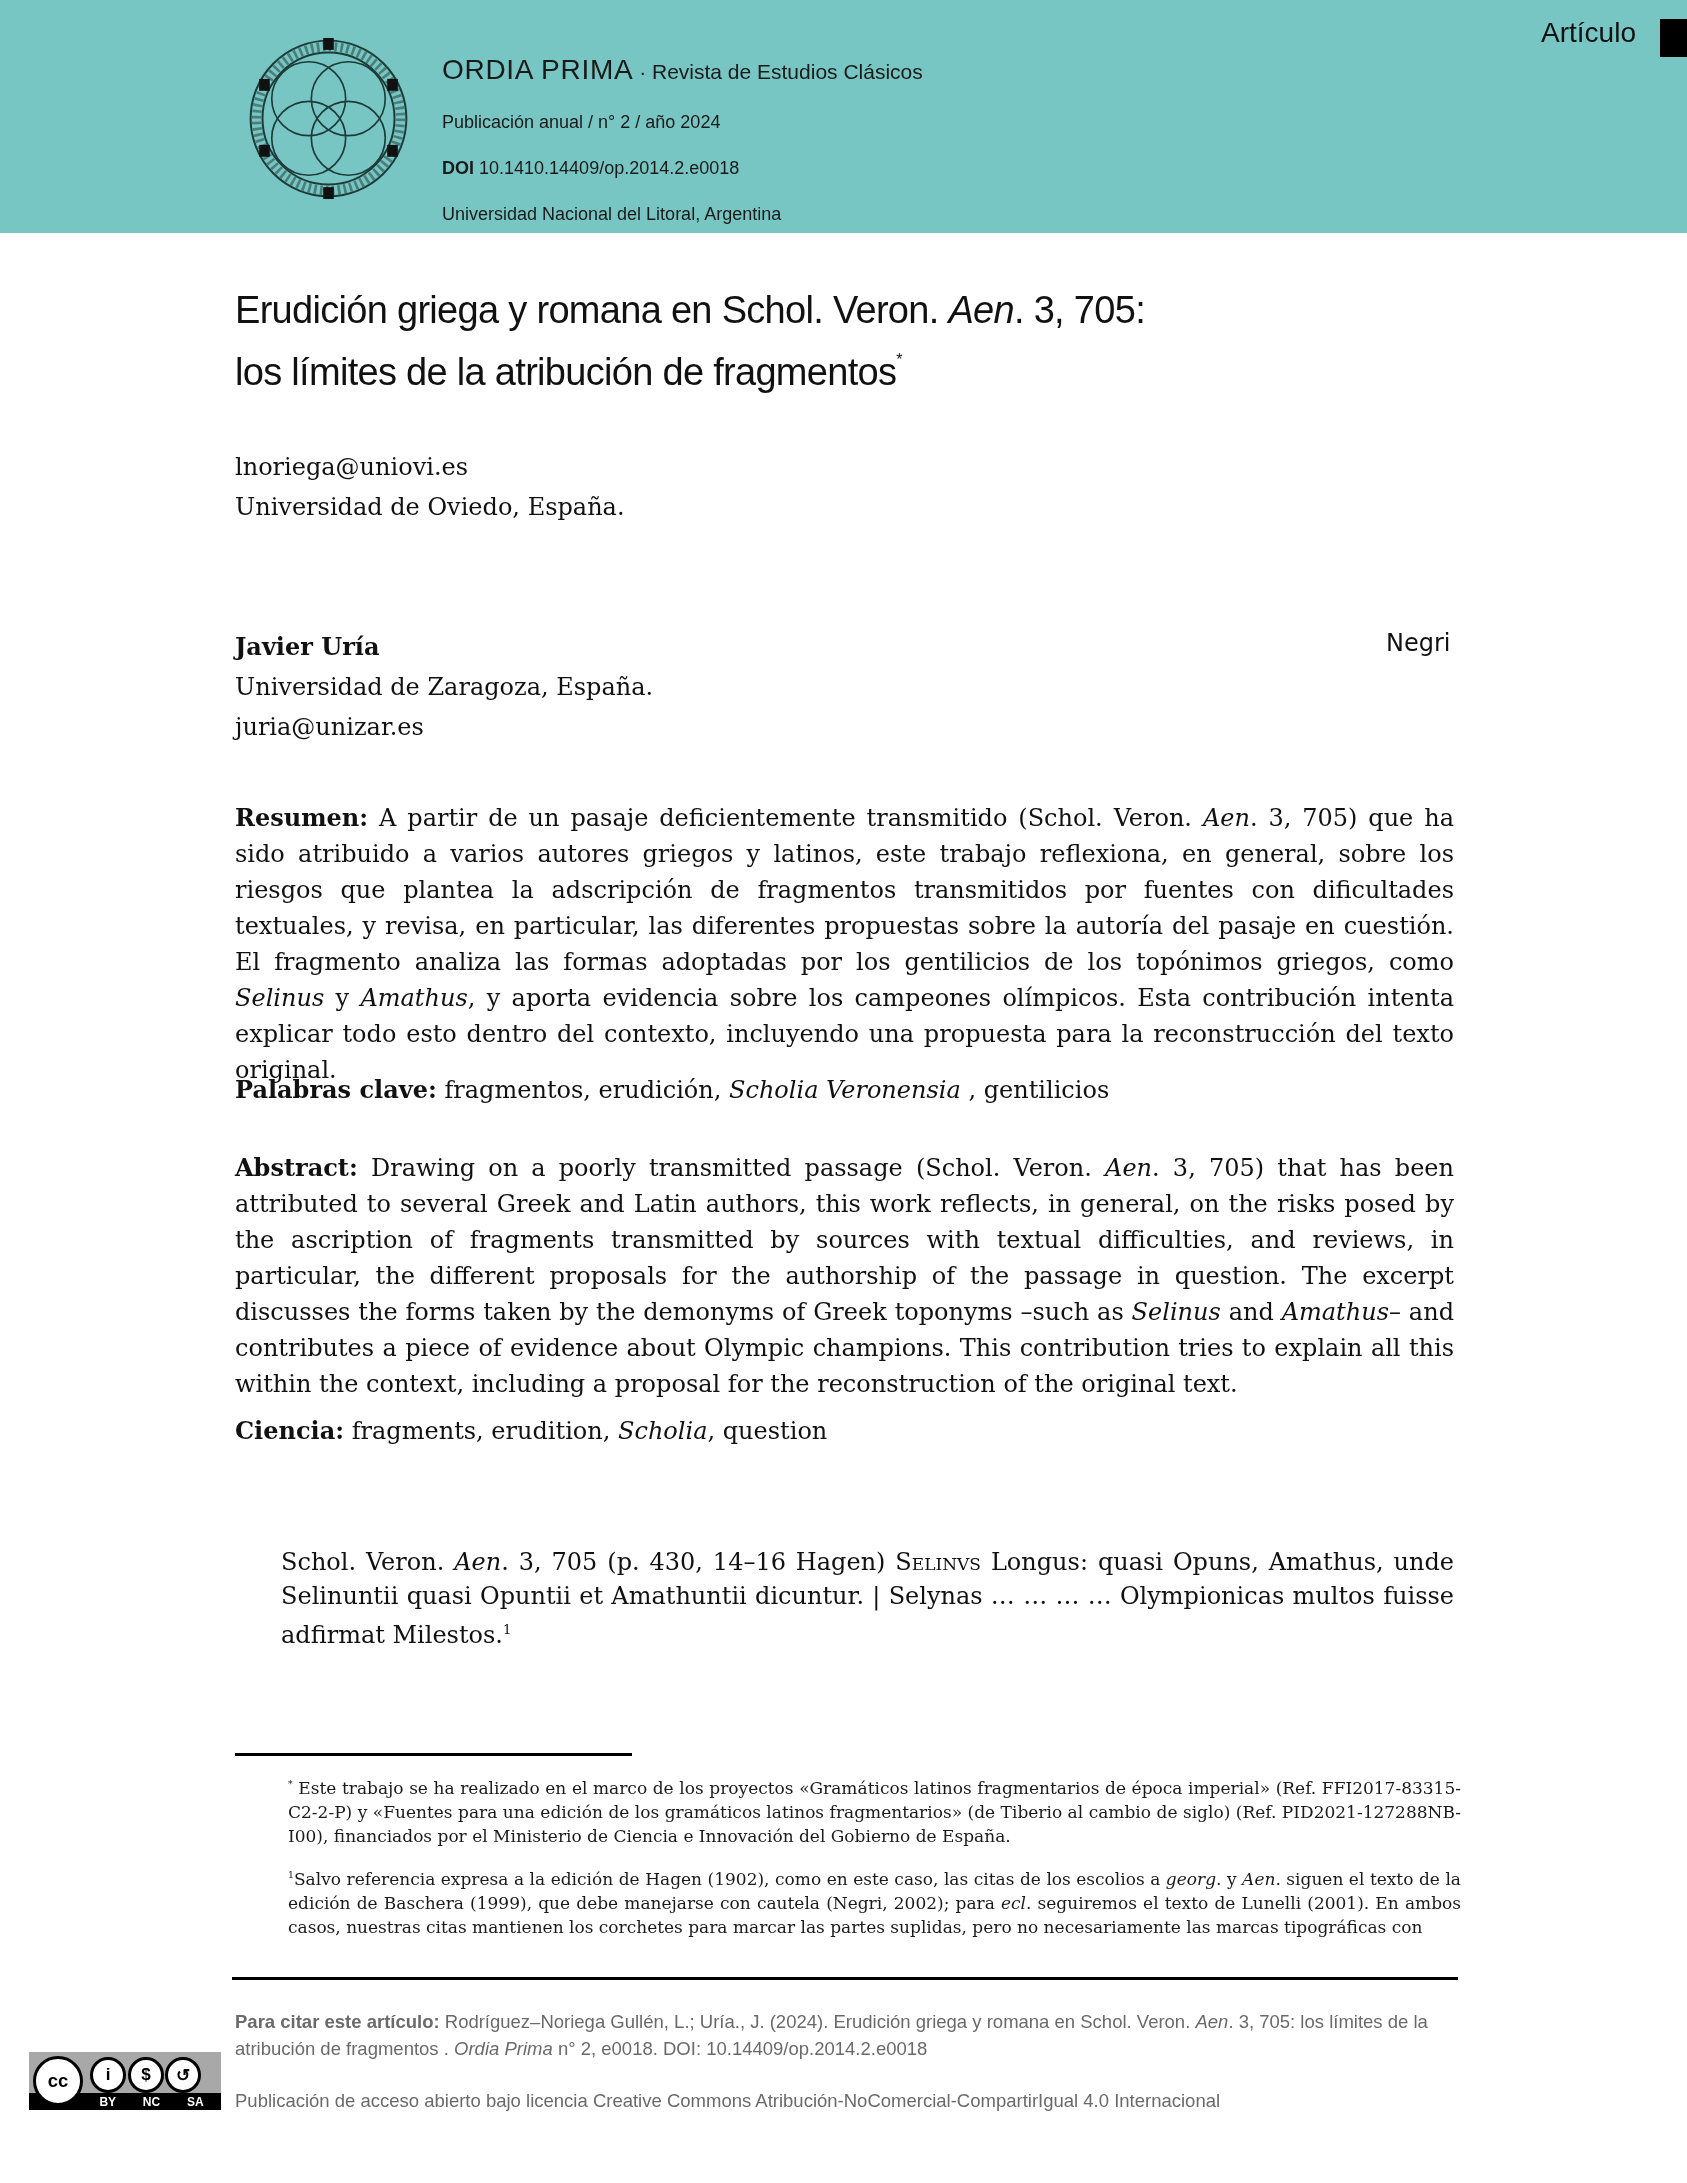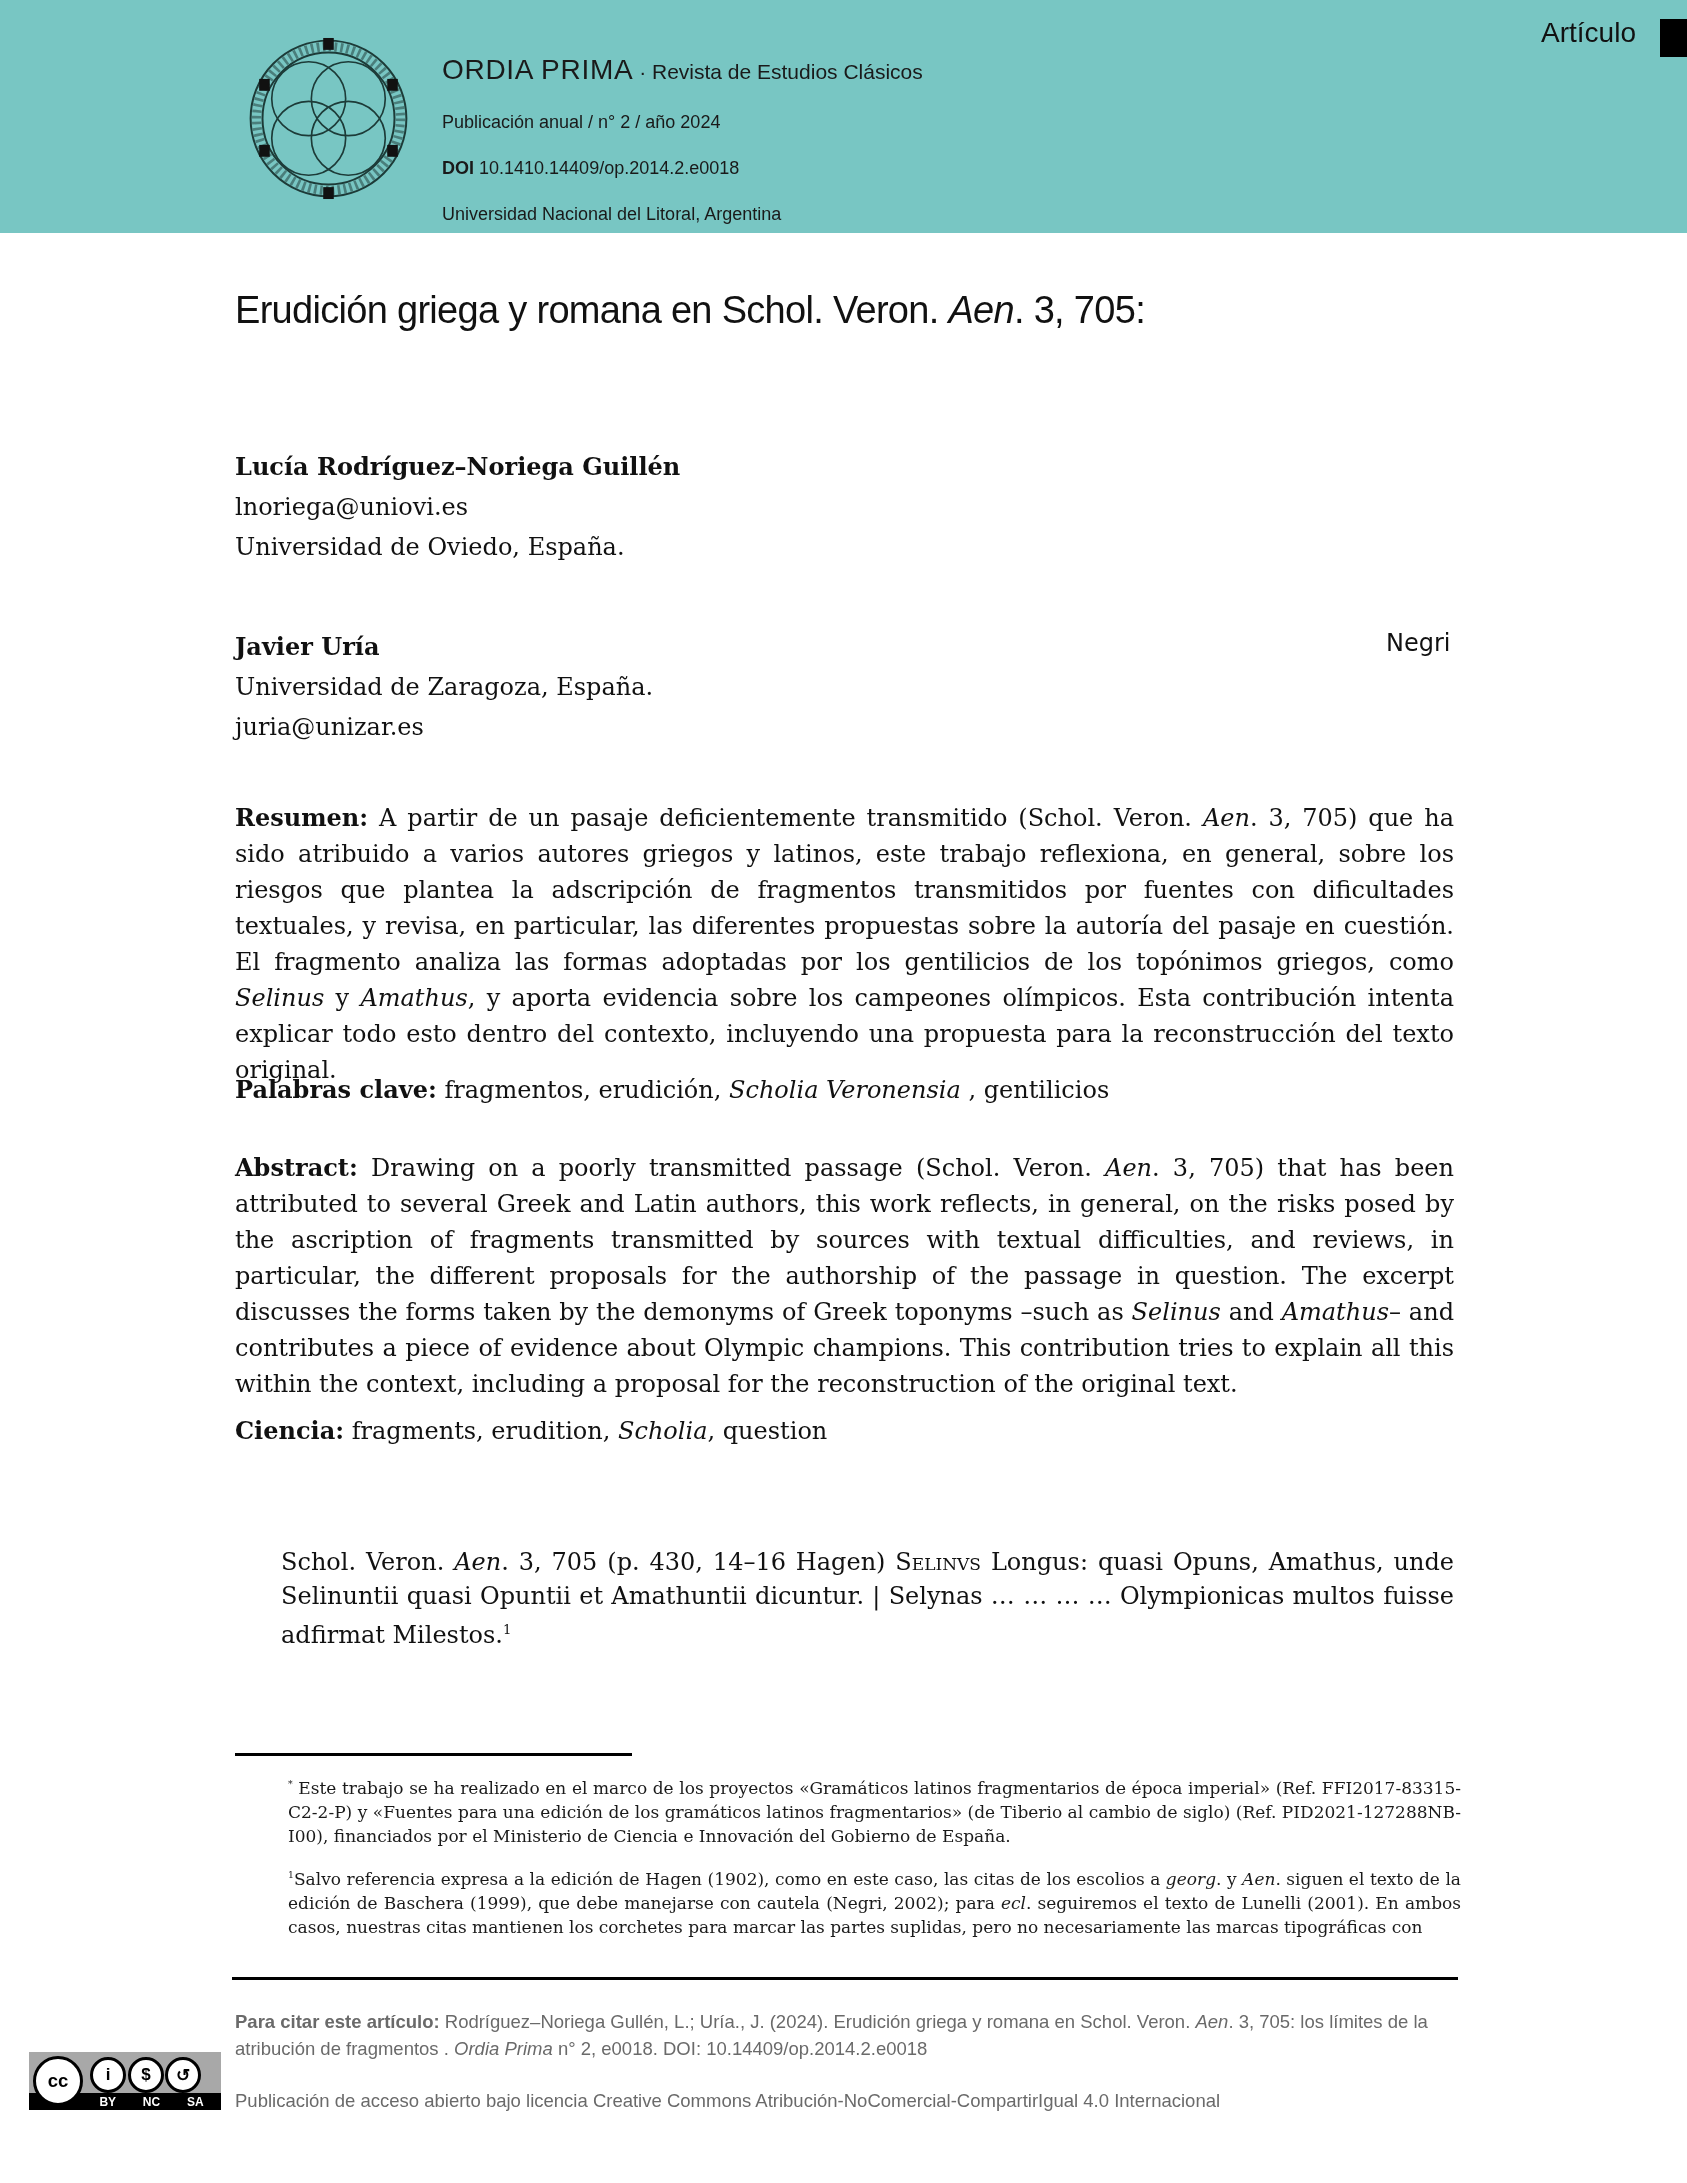--- a/index.html
+++ b/index.html
@@ -114,24 +114,24 @@
       <span class="doi-label">DOI</span><span> 10.1410.14409/op.2014.2.e0018</span>
     </div>
     <div class="line">Universidad Nacional del Litoral, Argentina</div>
   </div>
   <div class="article-tag">Artículo</div>
   <div class="article-tag-block"></div>
 </div>
 
 <div class="content title">
   <div><span>Erudición griega y romana en Schol. Veron. </span><i>Aen</i><span>. 3, 705:</span></div>
+  <div><span>los límites de la atribución de fragmentos</span><sup>*</sup></div>
 </div>
 
 <div class="content author a1">
-  <div class="aname">Lucía Rodríguez–Noriega Guillén</div>
   <div>lnoriega@uniovi.es</div>
   <div>Universidad de Oviedo, España.</div>
 </div>
 <div class="content author a2">
   <div class="aname">Javier Uría</div>
   <div>Universidad de Zaragoza, España.</div>
   <div>juria@unizar.es</div>
 </div>
 <div class="negri">Negri</div>
 

